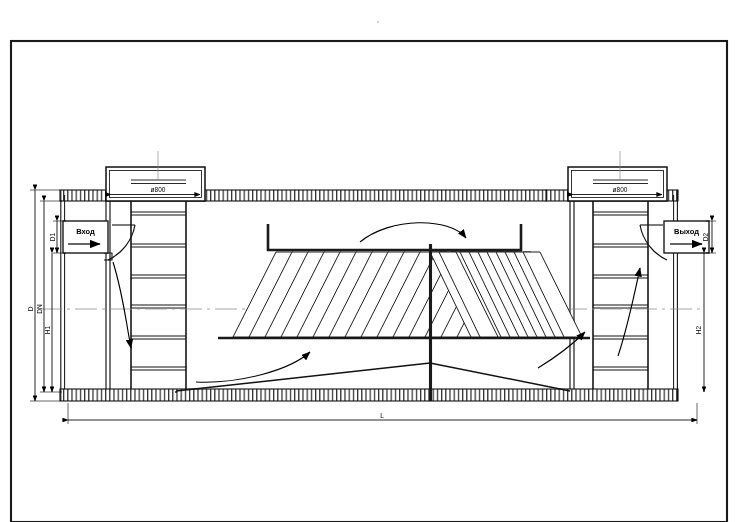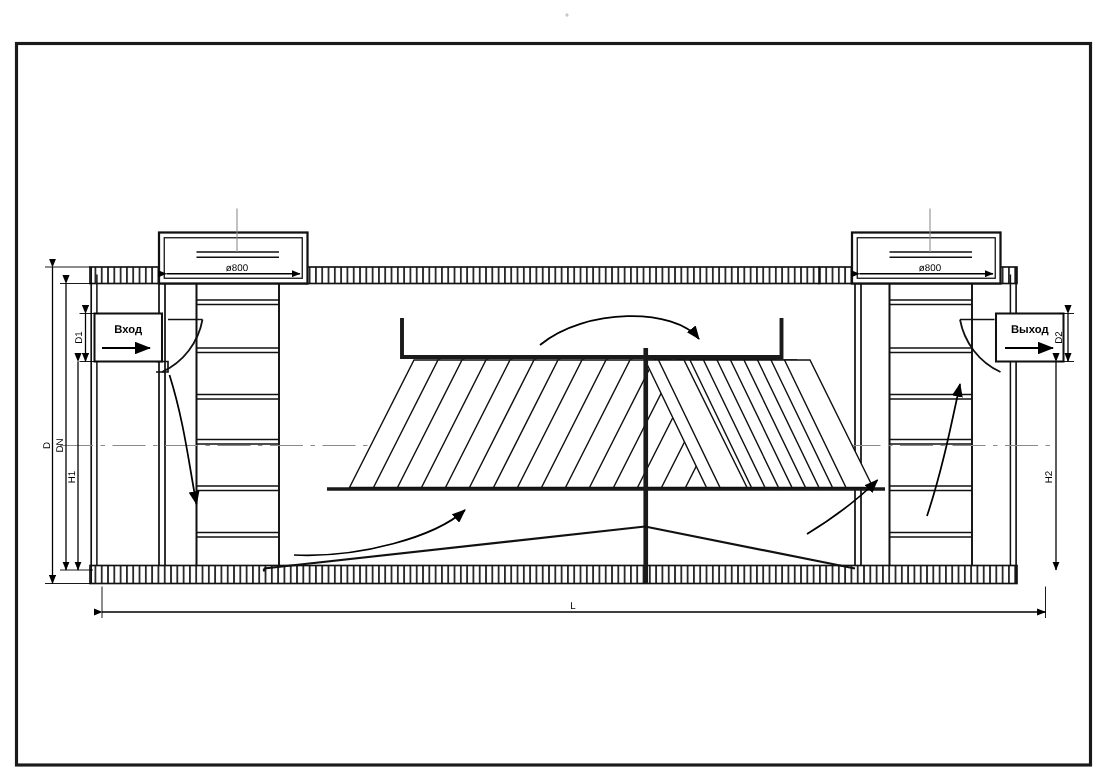--- a/index.html
+++ b/index.html
@@ -1,19 +1,19 @@
 <!DOCTYPE html>
 <html><head>
 <meta charset="utf-8">
 <title>Lamella Clarifier Cross-Section</title>
 <style>
   html,body{margin:0;padding:0;background:#ffffff;}
   body{width:739px;height:522px;position:relative;overflow:hidden;
        font-family:"Liberation Sans",sans-serif;color:#000;}
-  #stage{position:absolute;left:0;top:0;width:739px;height:428px;}
+  #stage{position:absolute;left:0;top:12px;width:739px;height:428px;}
   #stage svg{display:block;}
   .lbl-b{font-family:"Liberation Sans",sans-serif;font-size:7.5px;font-weight:bold;fill:#000;}
   .dim{font-family:"Liberation Sans",sans-serif;font-size:6.5px;fill:#000;}
 </style>
 </head>
 <body>
 
 <div id="stage">
 <svg width="739" height="522" viewBox="0 0 739 522" xmlns="http://www.w3.org/2000/svg">
 

